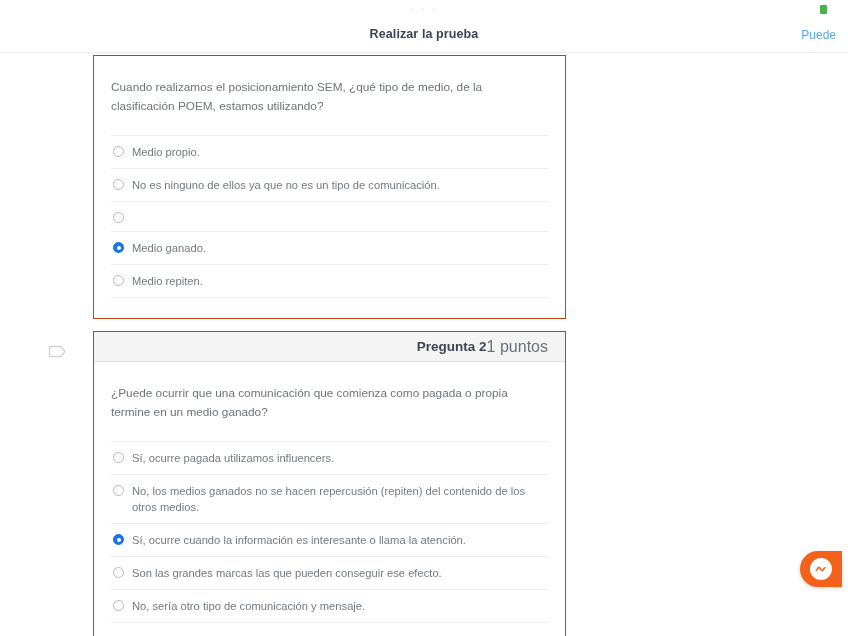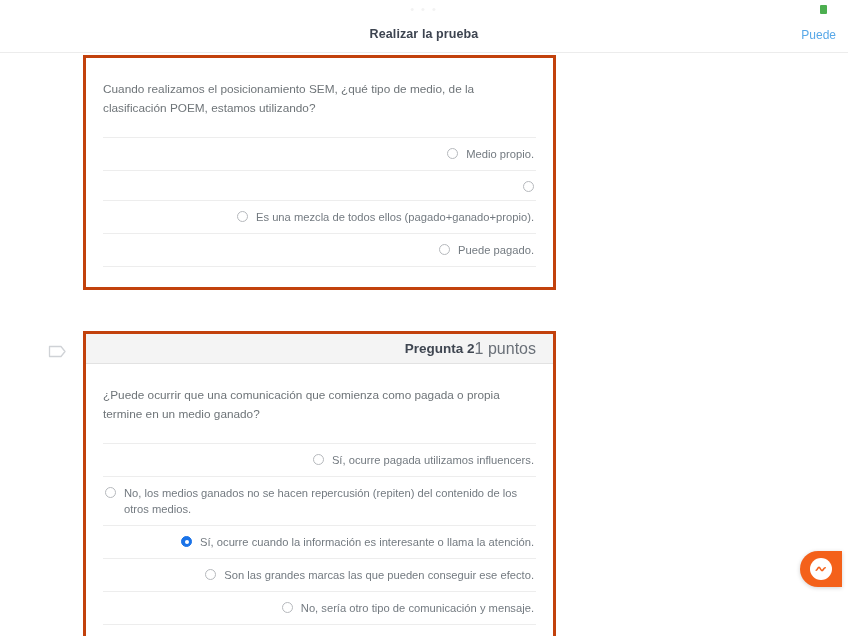--- a/index.html
+++ b/index.html
@@ -99,25 +99,25 @@
     position: absolute;
     left: 3px;
     top: 13px;
     width: 20px;
     height: 15px;
     display: block;
   }
 
   .q-card {
     position: absolute;
-    left: 38px;
+    left: 48px;
     top: 0;
     width: 473px;
     background: #ffffff;
-    border: 3px solid #c2410c;
+    border: 1px solid #c2410c;
   }
 
   .q-header {
     height: 30px;
     background: #f4f4f4;
     border-bottom: 1px solid #e2e2e2;
     display: flex;
     align-items: center;
     justify-content: flex-end;
     padding: 0 17px 0 15px;
@@ -144,21 +144,20 @@
   }
 
   .options { margin: 0; padding: 0; list-style: none; }
   .option {
     display: flex;
     align-items: flex-start;
     gap: 8px;
     border-top: 1px solid #ededed;
     padding: 8px 2px 8px 2px;
     cursor: pointer;
-    justify-content: flex-end;
   }
   .option:last-child { border-bottom: 1px solid #ededed; }
 
   .radio {
     flex: 0 0 auto;
     width: 11px;
     height: 11px;
     border-radius: 50%;
     border: 1.4px solid #b6b9bd;
     background: #ffffff;
@@ -235,28 +234,32 @@
           <div class="q-card">
             <div class="q-body">
               <p class="q-text">Cuando realizamos el posicionamiento SEM, ¿qué tipo de medio, de la clasificación POEM, estamos utilizando?</p>
               <ul class="options">
                 <li class="option">
                   <span class="radio"></span>
                   <span class="option-label">Medio propio.</span>
                 </li>
                 <li class="option">
                   <span class="radio"></span>
-                </li>
-                <li class="option">
-                  <span class="radio"></span>
-                  <span class="option-label">Es una mezcla de todos ellos (pagado+ganado+propio).</span>
-                </li>
-                <li class="option">
-                  <span class="radio"></span>
-                  <span class="option-label">Puede pagado.</span>
+                  <span class="option-label">No es ninguno de ellos ya que no es un tipo de comunicación.</span>
+                </li>
+                <li class="option">
+                  <span class="radio"></span>
+                </li>
+                <li class="option">
+                  <span class="radio checked"></span>
+                  <span class="option-label">Medio ganado.</span>
+                </li>
+                <li class="option">
+                  <span class="radio"></span>
+                  <span class="option-label">Medio repiten.</span>
                 </li>
               </ul>
               <div class="q-body-pad"></div>
             </div>
           </div>
         </div>
         <div class="q-wrap q2" style="top: 278px;">
           <svg class="flag-icon" viewBox="0 0 20 15">
             <path d="M1.5 2.5 h11.5 l4 5 l-4 5 h-11.5 z" fill="#ffffff" stroke="#cfd2d6" stroke-width="1.3" stroke-linejoin="round"></path>
           </svg>

